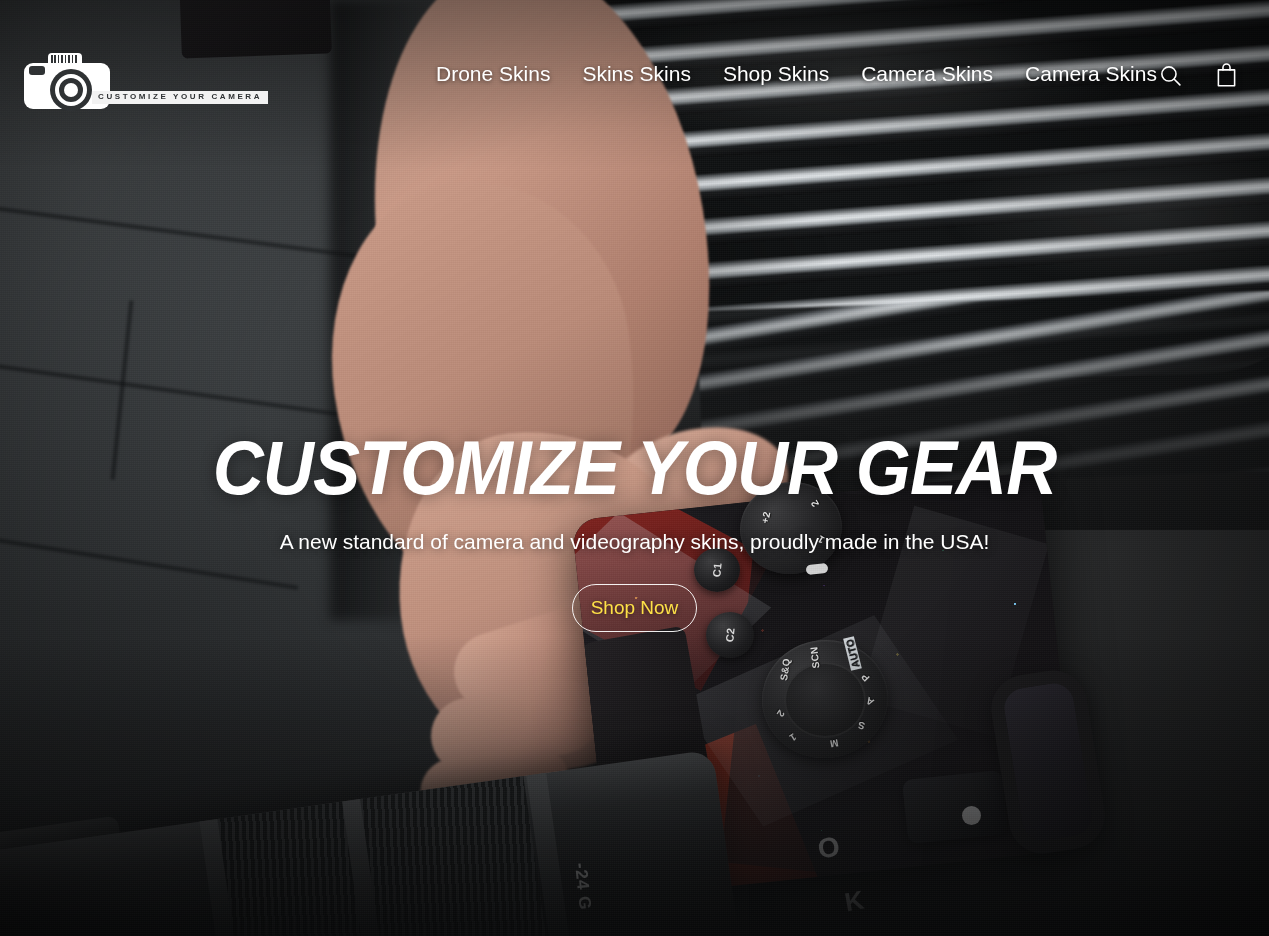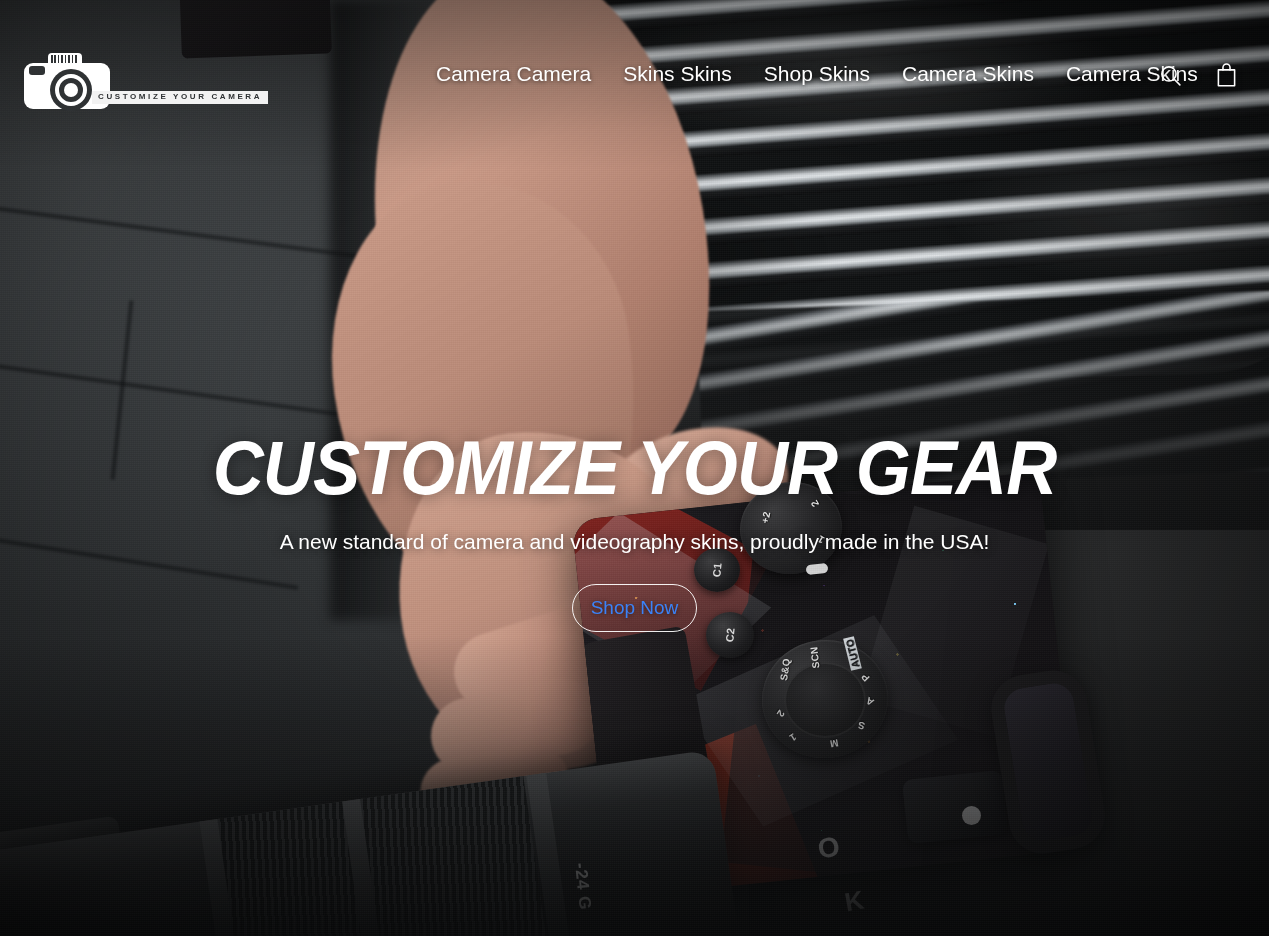--- a/index.html
+++ b/index.html
@@ -448,21 +448,21 @@
     text-shadow:0 1px 8px rgba(0,0,0,.55);
     white-space:nowrap;
   }
   .shop-btn {
     margin:30px auto 0 auto;
     display:block;
     width:125px; height:48px;
     border:1px solid rgba(255,255,255,.92);
     border-radius:26px;
     background:transparent;
-    color:#3b82f6;
+    color:#fde047;
     font-size:19px;
     font-family:"Liberation Sans", sans-serif;
     cursor:pointer;
     text-shadow:0 1px 5px rgba(0,0,0,.5);
     line-height:46px;
     padding:0;
   }
 </style>
 </head>
 <body>
@@ -567,21 +567,21 @@
         <div class="cam-lens-outer"></div>
         <div class="cam-lens-inner"></div>
         <div class="cam-lens-core"></div>
       </div>
       <div class="logo-tagbar">
         <div class="logo-tag">CUSTOMIZE YOUR CAMERA</div>
       </div>
     </a>
 
     <nav class="nav">
-      <a class="nav-link">Camera Camera</a>
+      <a class="nav-link">Drone Skins</a>
       <a class="nav-link">Skins Skins</a>
       <a class="nav-link">Shop Skins</a>
       <a class="nav-link">Camera Skins</a>
       <a class="nav-link">Camera Skins</a>
     </nav>
 
     <div class="header-actions">
       <div class="icon-btn">
         <svg width="25" height="25" viewBox="0 0 24 24" fill="none" stroke="#ffffff" stroke-width="1.5" stroke-linecap="round">
           <circle cx="10.5" cy="10.5" r="6.8"></circle>

